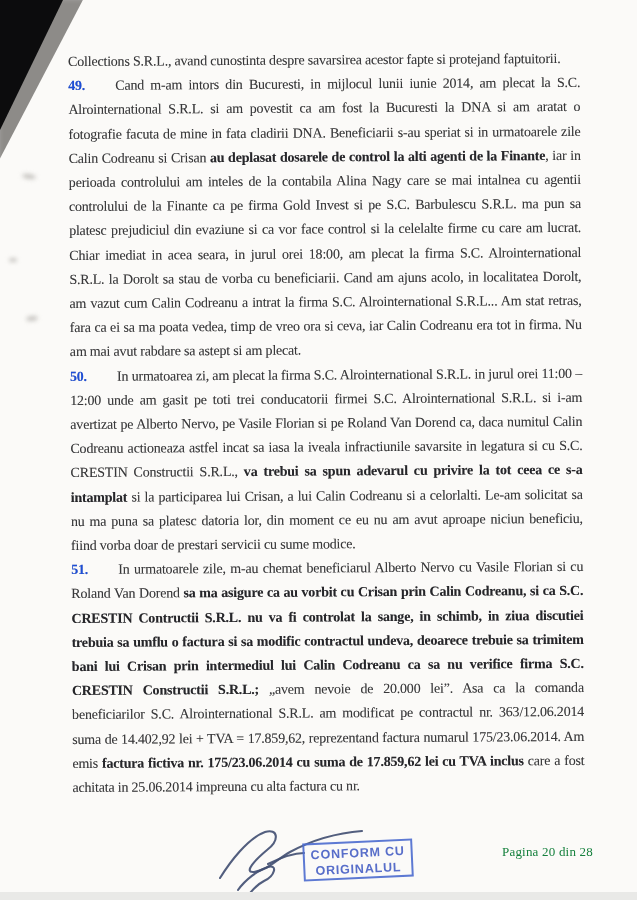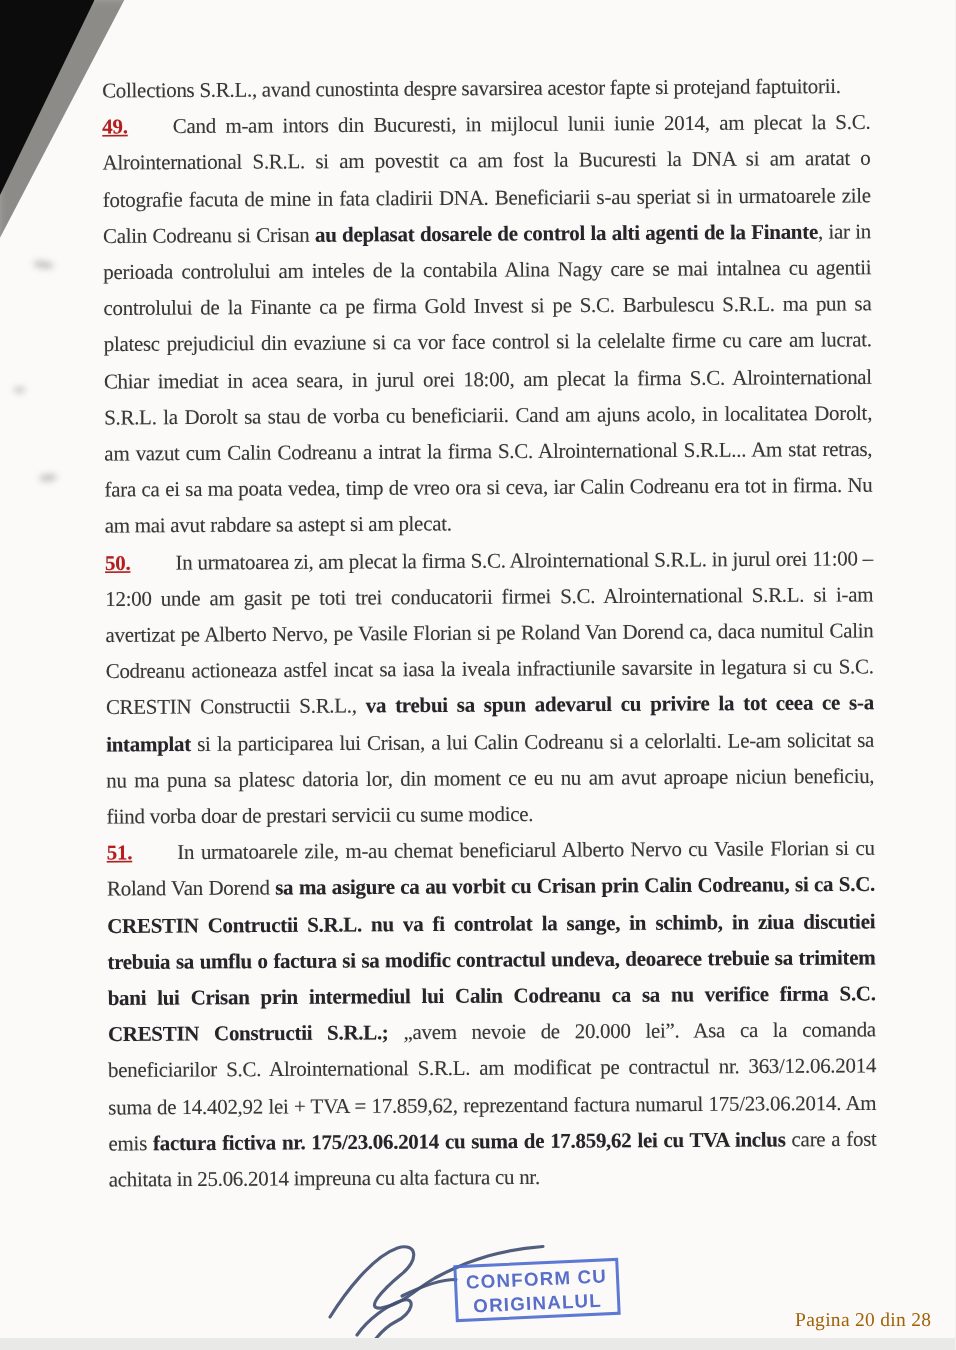--- a/index.html
+++ b/index.html
@@ -26,38 +26,38 @@
 
   
   .body-text {
     position:absolute; left:68px; top:50px; width:512px;
     font-size:14px; line-height:24.2px; letter-spacing:-0.2px;
     color:#38383a; text-align:justify;
     transform:rotate(-0.35deg); transform-origin:left top;
     text-shadow:0 0 0.5px rgba(56,56,58,0.35);
   }
   .par { margin:0; }
-  .par-num { display:inline-block; width:47px; font-weight:bold; color:#b91c1c;text-decoration:underline; }
+  .par-num { display:inline-block; width:47px; font-weight:bold; color:#1d4ed8; }
   .seg-bold { font-weight:bold; color:#26262a; }
 
   
   .stamp {
     position:absolute; left:303px; top:841px; width:106px; height:32px;
     border:2px solid #506fd0; transform:rotate(-2.6deg);
     color:#4b63c6; font-family:"Liberation Sans", sans-serif;
     font-weight:bold; font-size:12.5px; letter-spacing:0.8px;
     text-align:center; line-height:16px; padding-top:2px;
     opacity:0.92; background:rgba(255,255,255,0.0);
   }
   .signature-svg { position:absolute; left:210px; top:820px; }
   .signature-svg path { fill:none; stroke:#435073; stroke-width:2.1; stroke-linecap:round; opacity:0.92; }
 
   .footer {
-    position:absolute; left:502px; top:872px;
-    font-size:13px; color:#a16207; letter-spacing:0.2px;margin-left:28px;
+    position:absolute; left:502px; top:844px;
+    font-size:13px; color:#15803d; letter-spacing:0.2px;
   }
 </style>
 </head>
 <body>
 
 <div class="page">
 
   <div class="corner-blur"></div>
   <div class="corner-black"></div>
   <div class="smudge s1"></div>

